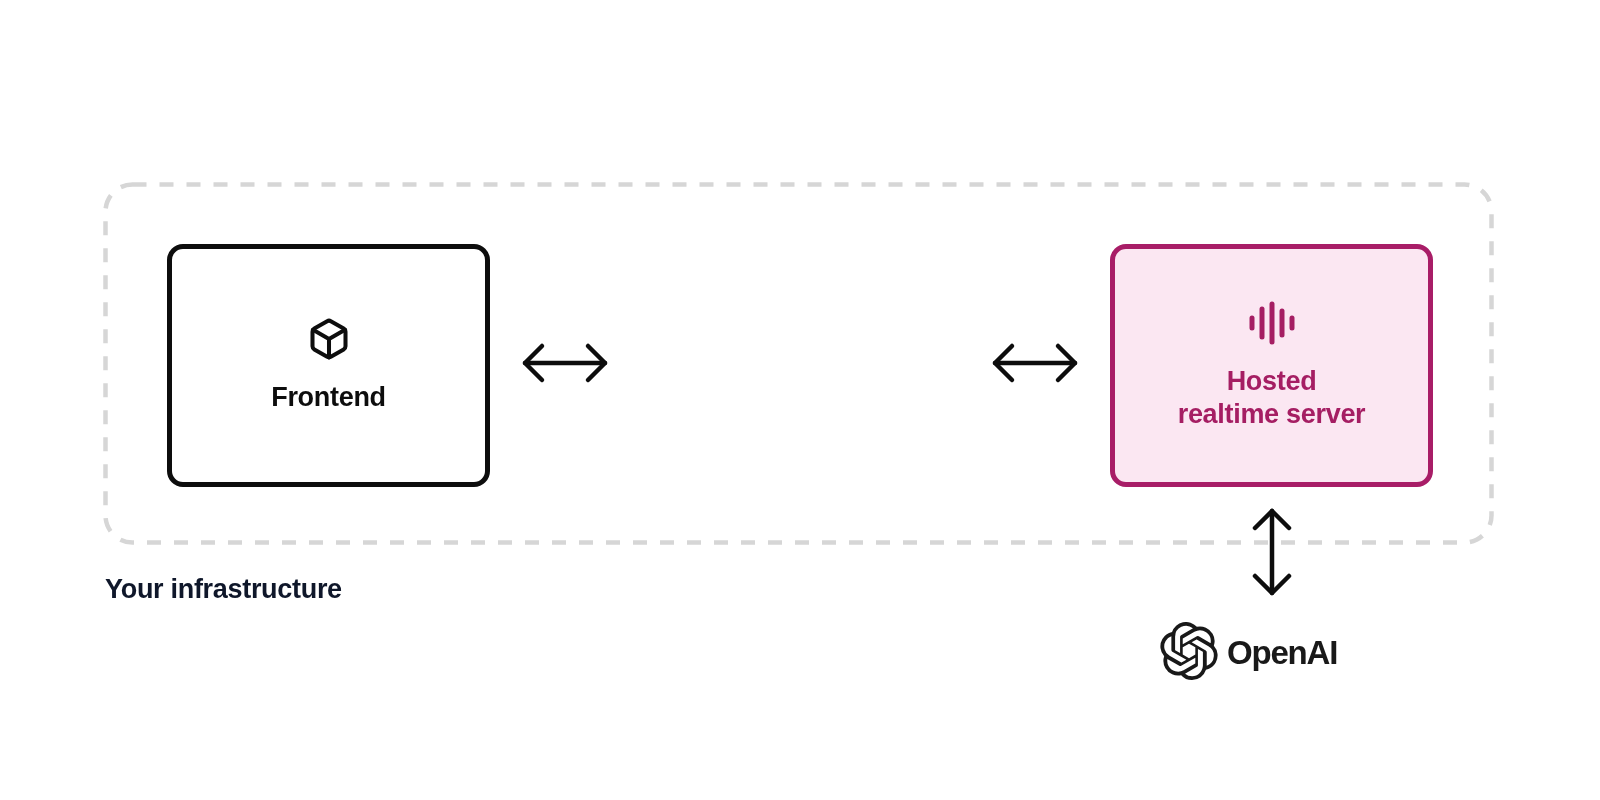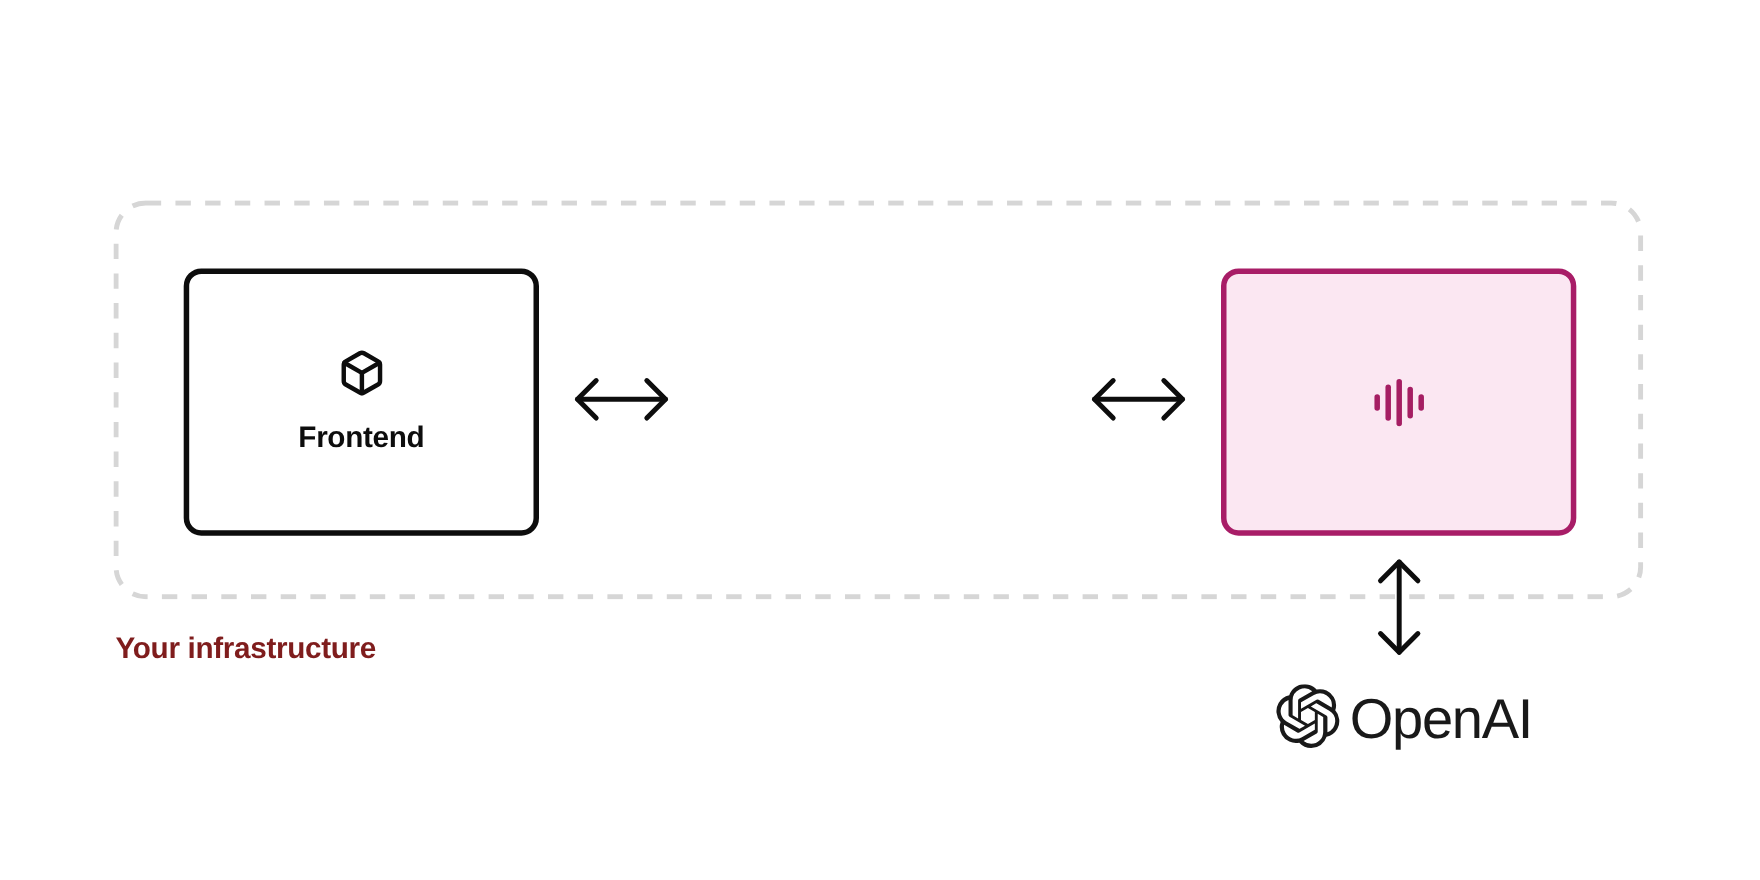--- a/index.html
+++ b/index.html
@@ -60,33 +60,33 @@
   .arrow-1 { left: 517px; top: 341px; }
   .arrow-2 { left: 987px; top: 341px; }
   .arrow-v { left: 1250px; top: 503px; }
   .infra-label {
     position: absolute;
     left: 105px;
     top: 574px;
     font-size: 27px;
     font-weight: 700;
     letter-spacing: -0.3px;
-    color: #7f1d1d;
+    color: #0f172a;
   }
   .openai-group {
     position: absolute;
     left: 1160px;
     top: 622px;
     display: flex;
     align-items: center;
     gap: 9px;
   }
   .openai-wordmark {
-    font-size: 51px;
-    font-weight: 400;
+    font-size: 33px;
+    font-weight: 700;
     letter-spacing: -1.2px;
     color: #191919;
   }
 </style>
 </head>
 <body>
 
 <div class="canvas">
 
   <div class="infra-zone">
@@ -128,20 +128,24 @@
   <div class="node node-hosted">
     <div class="node-icon">
       <svg width="48" height="44" viewBox="0 0 48 44" fill="none" stroke="#a51e63" stroke-width="5" stroke-linecap="round">
         <line x1="4" y1="17" x2="4" y2="27"></line>
         <line x1="14" y1="8" x2="14" y2="36"></line>
         <line x1="24" y1="3" x2="24" y2="41"></line>
         <line x1="34" y1="10" x2="34" y2="34"></line>
         <line x1="44" y1="17" x2="44" y2="27"></line>
       </svg>
     </div>
+    <div class="node-label">
+      <span>Hosted</span>
+      <span>realtime server</span>
+    </div>
   </div>
 
   <div class="arrow arrow-v">
     <svg width="44" height="98" viewBox="0 0 44 98" fill="none" stroke="#0d0d0d" stroke-width="4.5" stroke-linecap="round" stroke-linejoin="round">
       <line x1="22" y1="8" x2="22" y2="90"></line>
       <polyline points="5 25 22 8 39 25"></polyline>
       <polyline points="5 73 22 90 39 73"></polyline>
     </svg>
   </div>
 

